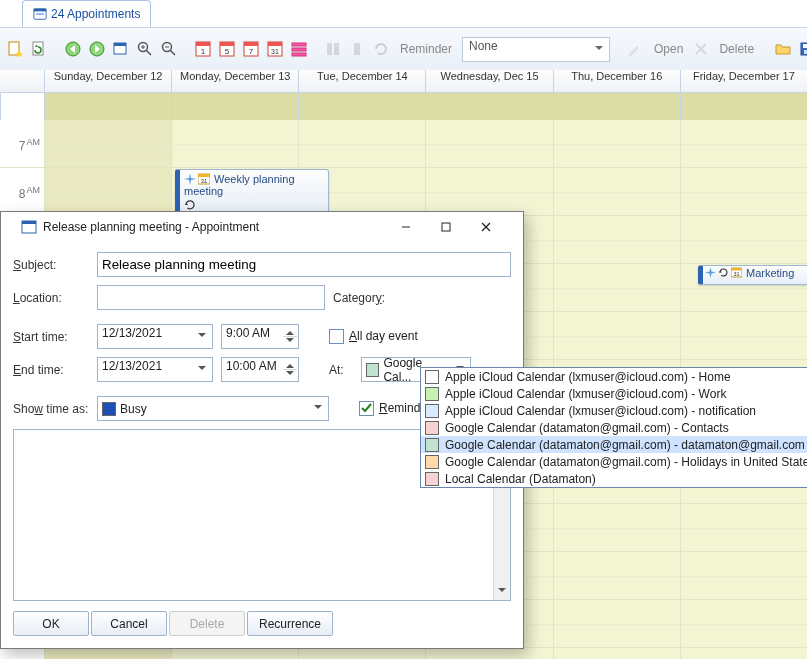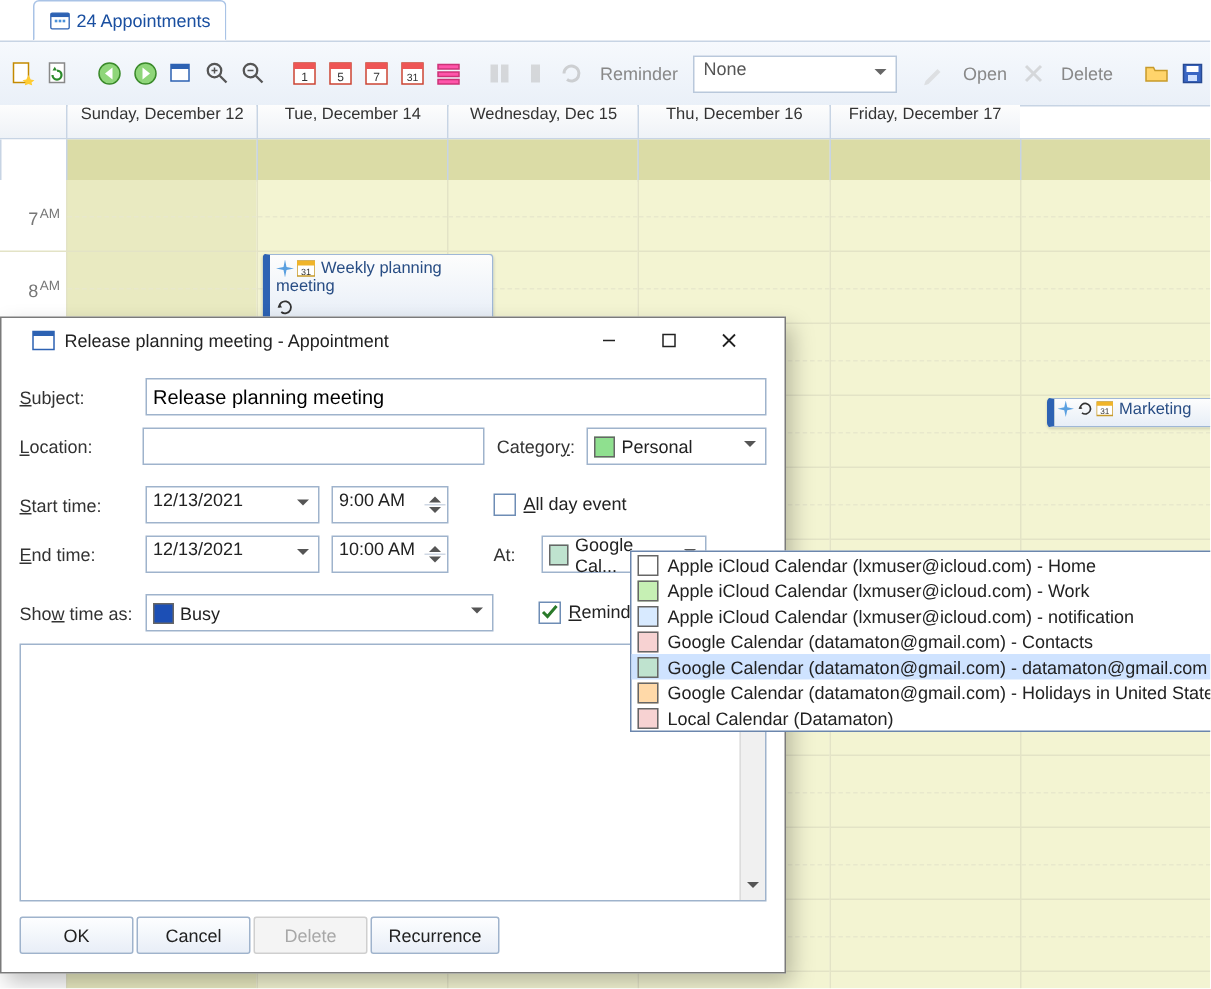--- a/index.html
+++ b/index.html
@@ -6,21 +6,21 @@
 .root{width:807px;height:659px;position:relative;overflow:hidden;border-right:1px solid #ccc}
 
 .tabstrip{height:27px;display:flex;align-items:flex-end;padding-left:22px}
 .tab{display:flex;align-items:center;gap:4px;height:25px;padding:0 10px;border:1px solid #a9c3e6;border-bottom:1px solid #fff;border-radius:4px 4px 0 0;background:#fff;color:#1a4fa0;font-size:12px}
 .tab svg{width:14px;height:14px}
 
 .toolbar{height:42px;border-top:1px solid #c7d4e4;border-bottom:1px solid #c7d4e4;background:linear-gradient(#f6f9fd,#eaf0f8);display:flex;align-items:center;gap:6px;padding:0 6px}
 .tbtn{width:20px;height:20px;display:flex;align-items:center;justify-content:center;border:1px solid transparent;border-radius:3px}
 .sep{width:1px;height:22px;background:#c7d4e4;margin:0 2px}
 .tlbl{color:#888;padding:0 4px}
-.rem-select{height:21px;min-width:110px;border:1px solid #b9c8db;background:#fff;padding:1px 18px 1px 6px;position:relative;color:#555}
+.rem-select{height:21px;min-width:110px;border:1px solid #b9c8db;background:#fff;padding:1px 30px 1px 6px;position:relative;color:#555}
 .rem-select:after{content:"";position:absolute;right:6px;top:8px;border:4px solid transparent;border-top-color:#666}
 
 .cal{position:absolute;top:70px;left:0;right:0;bottom:0}
 .dayhead{height:22px;display:grid;grid-template-columns:44px repeat(6,1fr);border-bottom:1px solid #c7d4e4}
 .dayhead>div{border-left:1px solid #c7d4e4;background:linear-gradient(#fdfdfd,#eef2f7);display:flex;align-items:flex-start;justify-content:center;color:#333;font-size:11px}
 .dayhead>div.first{border-left:none}
 .allday{height:28px;display:grid;grid-template-columns:44px repeat(6,1fr)}
 .allday>div{border-left:1px solid #c7d4e4;border-bottom:1px solid #c7d4e4;background:#dbdca6}
 .allday>div.gutter{background:#fff}
 .grid{position:absolute;top:50px;left:0;right:0;bottom:0;overflow:hidden}
@@ -217,20 +217,23 @@
       </div>
 </div>
 
 <div class="cal">
   <div class="dayhead">
     <div class="first gutter"></div>
     <div>
           <span>Sunday, December 12</span>
         </div>
     <div>
+          <span>Monday, December 13</span>
+        </div>
+    <div>
           <span>Tue, December 14</span>
         </div>
     <div>
           <span>Wednesday, Dec 15</span>
         </div>
     <div>
           <span>Thu, December 16</span>
         </div>
     <div>
           <span>Friday, December 17</span>
@@ -442,24 +445,20 @@
   </div>
   <div class="body">
     <div class="frow">
       <div class="flbl"><u>S</u><span>ubject:</span></div>
       <input class="tinput" value="Release planning meeting" style="">
     </div>
     <div class="frow">
       <div class="flbl"><u>L</u>ocation:</div>
       <input class="tinput" style="flex: 0 0 218px;" value="">
       <div class="flbl" style="width:auto">Categor<u>y</u>:</div>
-      <div class="combo" style="width:96px">
-        <span class="sw" style="background:#8fe08f"></span>
-        <span>Personal</span>
-      </div>
     </div>
     <div style="height:6px"></div>
     <div class="frow">
       <div class="flbl"><u>S</u>tart time:</div>
       <div class="tinput date" style="flex:0 0 106px"><span>12/13/2021</span></div>
       <div class="tinput time" style="flex:0 0 66px">
         <span>9:00 AM</span>
         <div class="spin">
               <div>
                 <span class="tri-up"></span>

